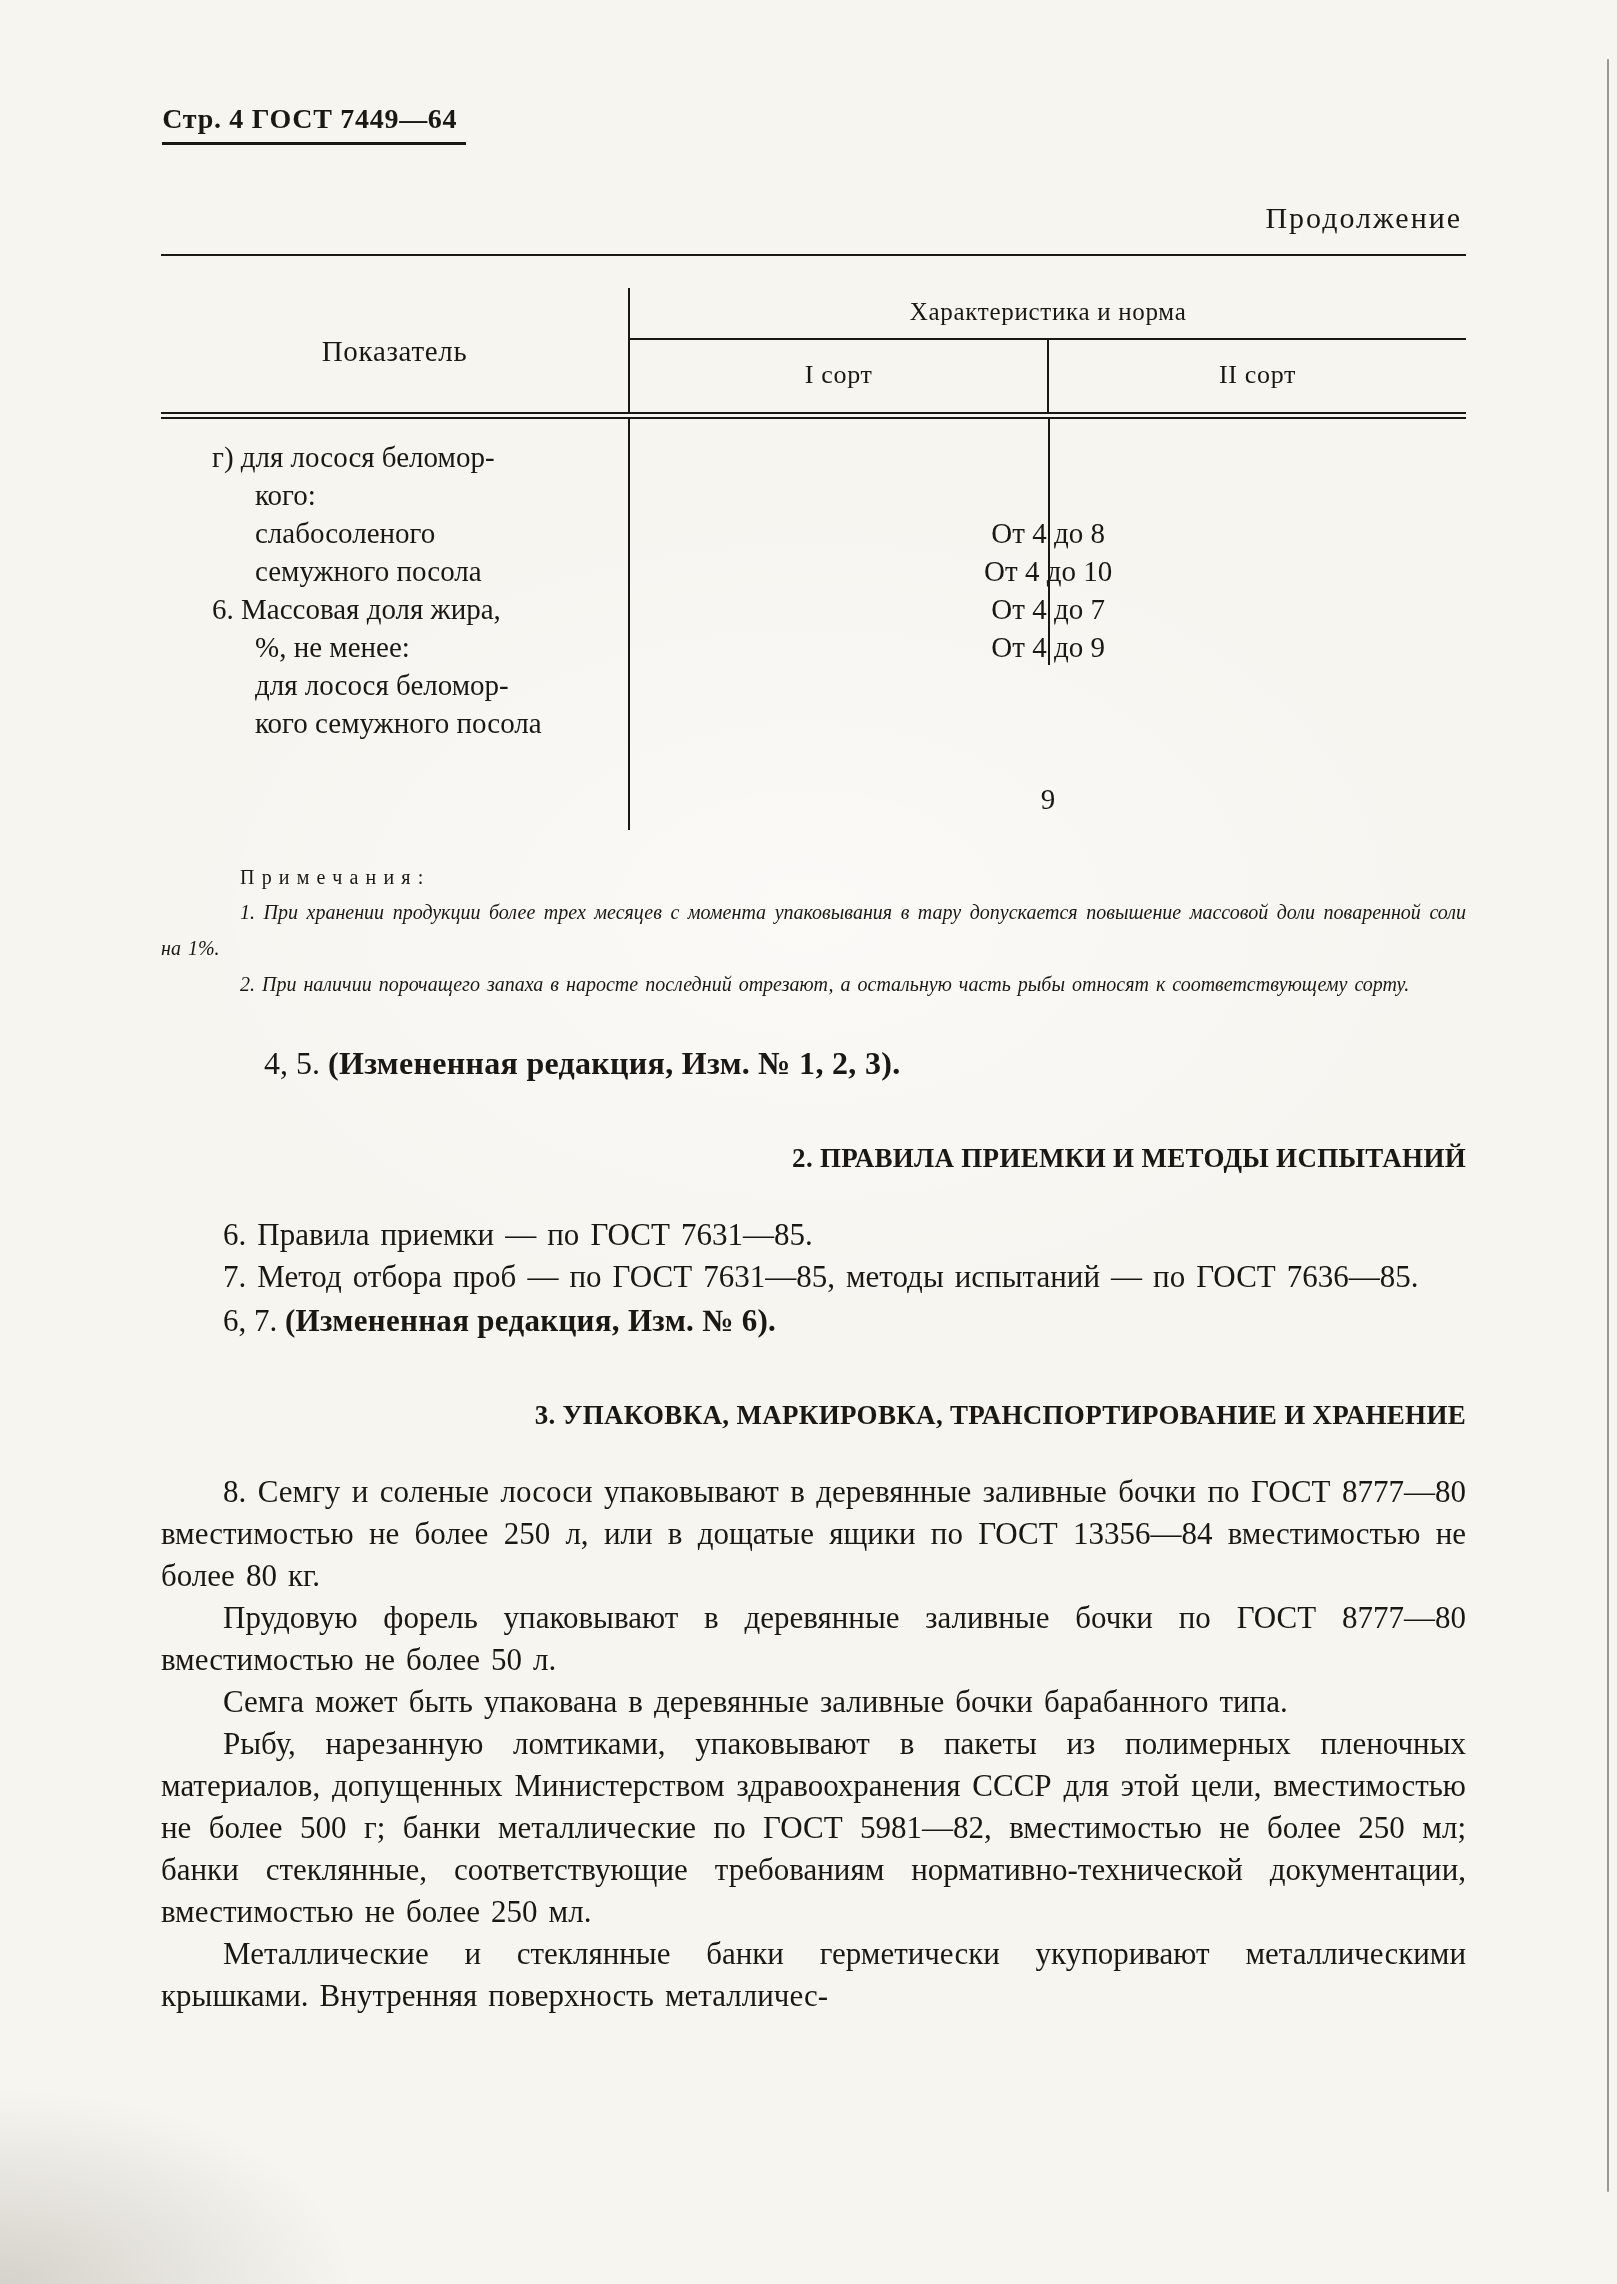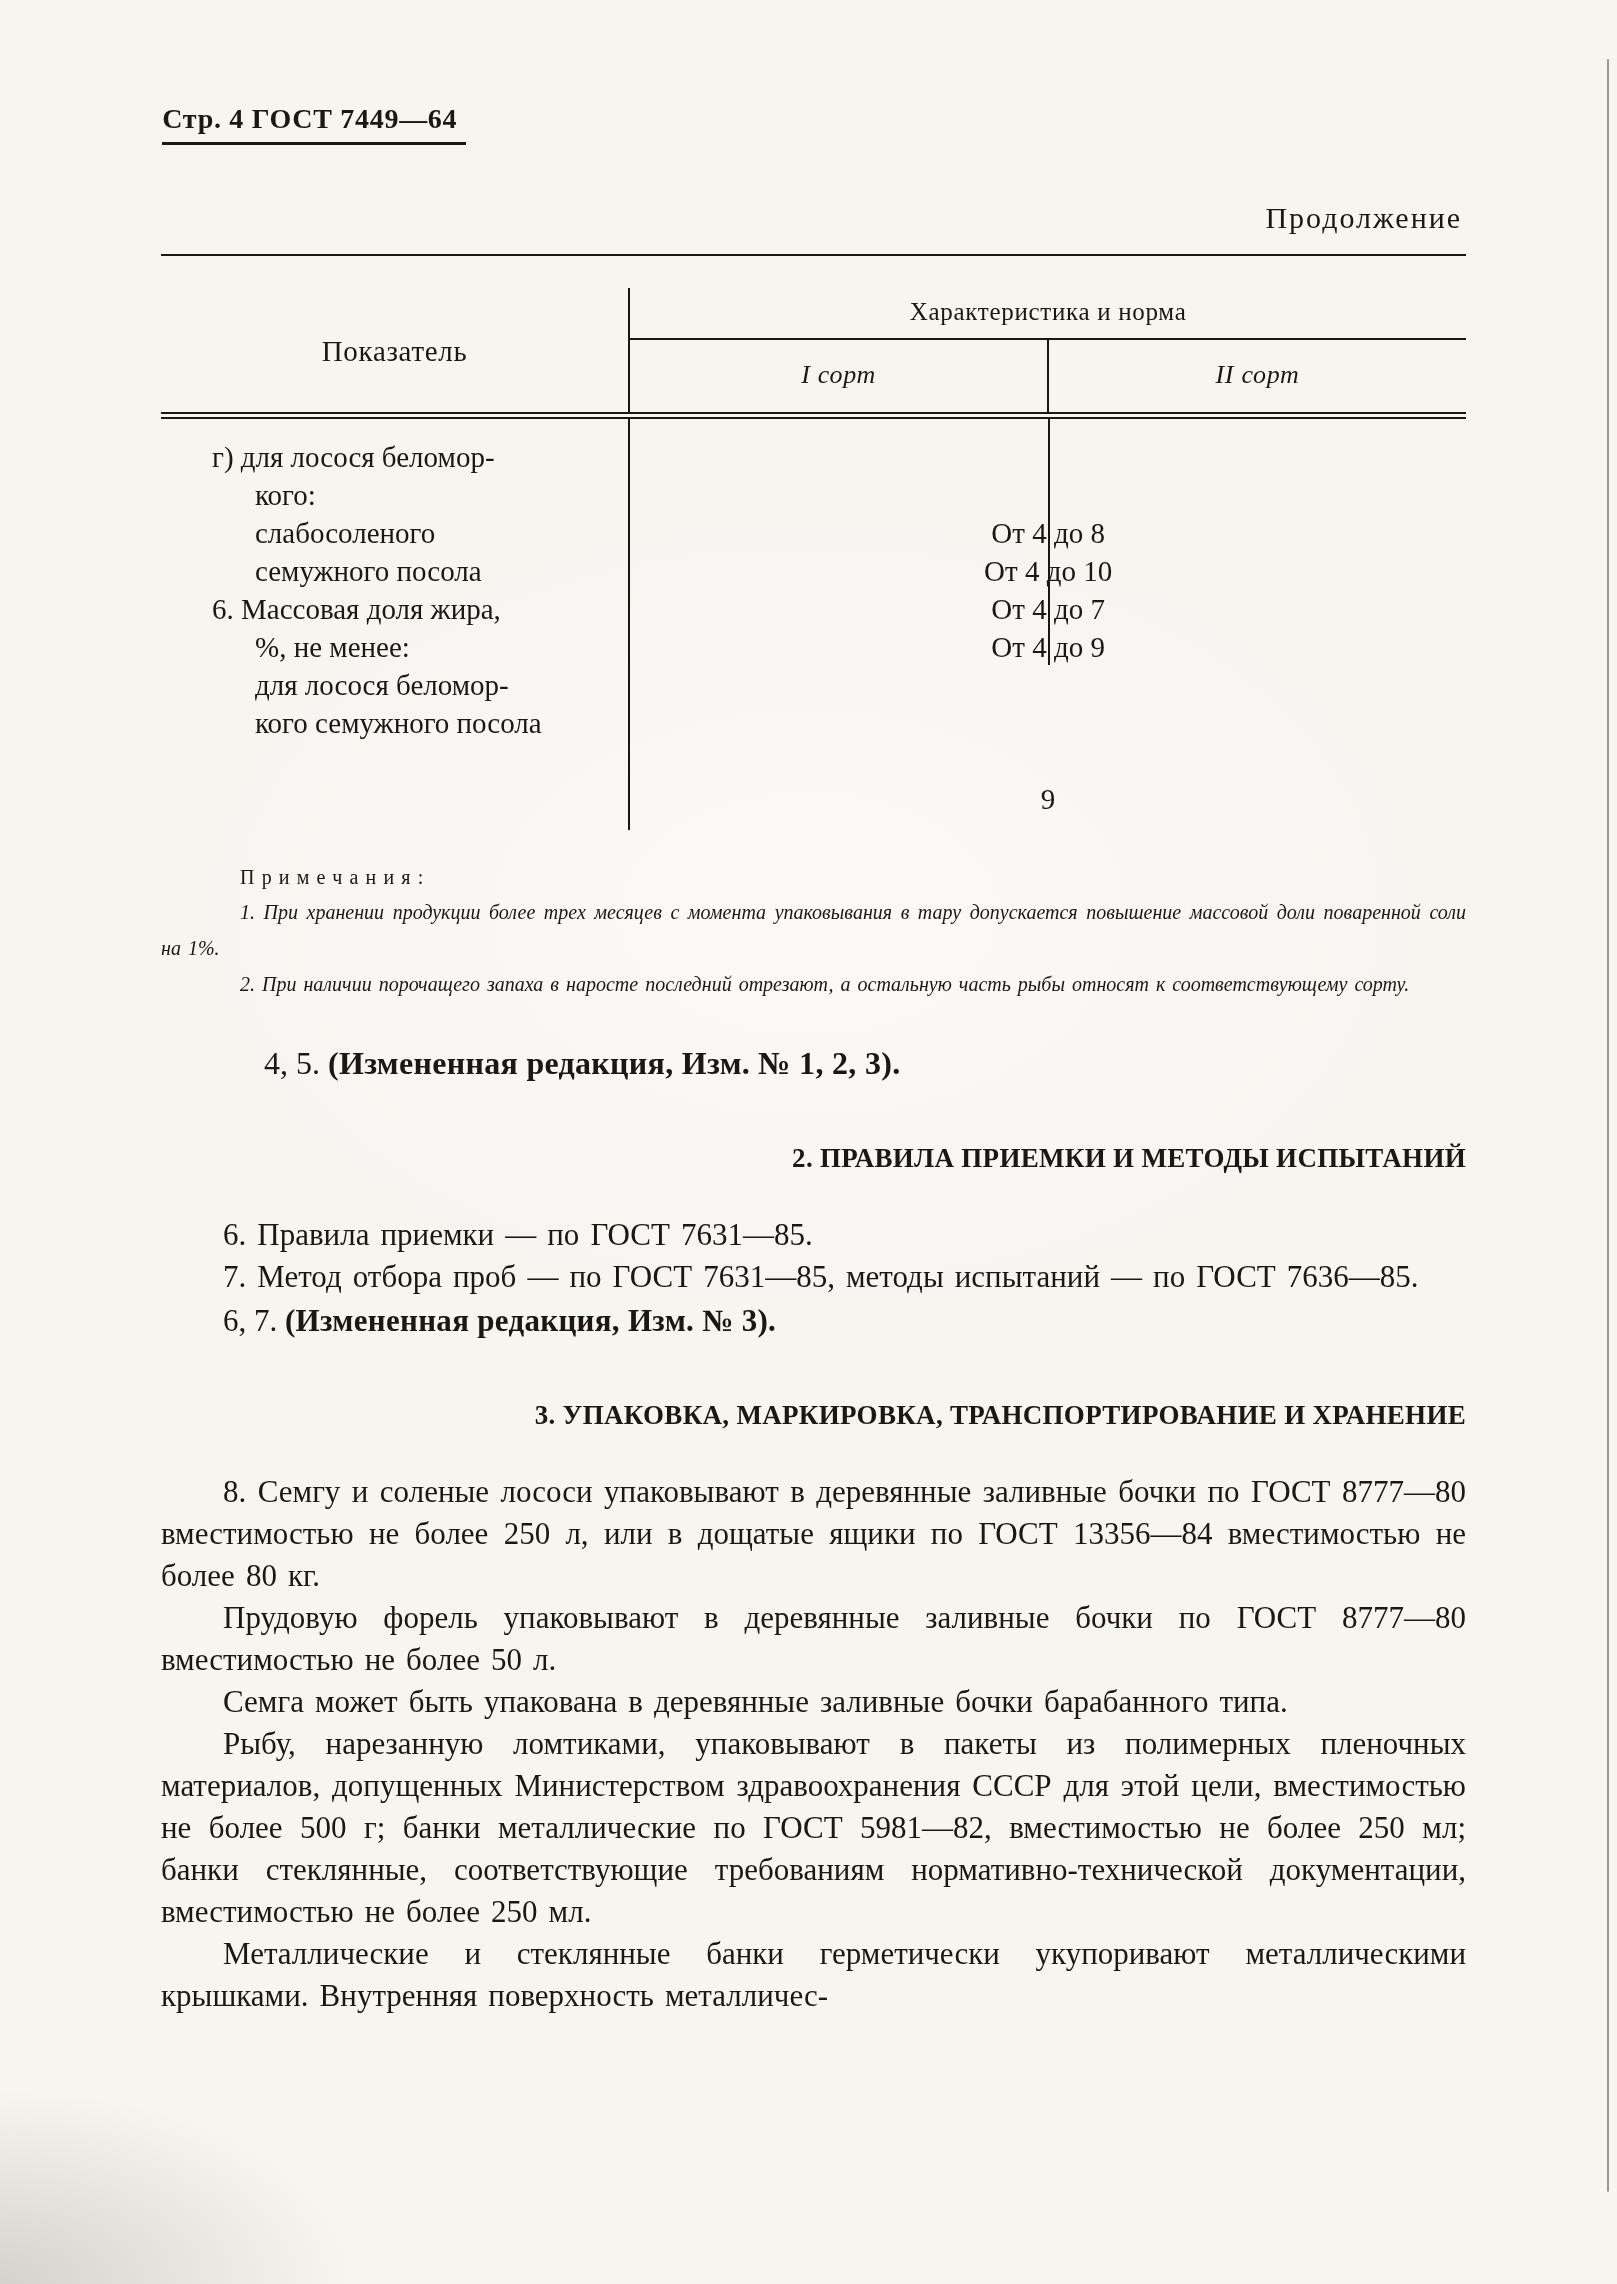--- a/index.html
+++ b/index.html
@@ -51,21 +51,21 @@
     width: 35.8%; box-sizing: border-box;
     display: flex; align-items: center; justify-content: center;
     font-size: 29px; letter-spacing: 0.7px; margin-top: 35px;
   }
   .th-right { width: 64.2%; box-sizing: border-box; border-left: 2px solid #1b1712; margin-top: 32px; }
   .th-char {
     text-align: center; font-size: 25px; letter-spacing: 0.7px;
     padding: 10.4px 0 11.7px;
     border-bottom: 2px solid #1b1712;
   }
-  .th-sorts { display: flex; font-style: italic; }
+  .th-sorts { display: flex; }
   .th-sort { flex: 1; text-align: center; font-size: 26px; letter-spacing: 0.7px; padding: 19.5px 0 22px; }
   .th-sort + .th-sort { border-left: 2px solid #1b1712; }
 
   .tbl-body { display: flex; }
   .tb-left {
     width: 35.8%; box-sizing: border-box;
     padding: 19.5px 10.4px 11.7px 51px;
     font-size: 29px;
   }
   .tb-line { line-height: 38px; min-height: 38px; white-space: nowrap; }
@@ -185,21 +185,21 @@
     <span class="am-bold">(Измененная редакция, Изм. № 1, 2, 3).</span>
   </p>
 
   <div class="section-heading">2. ПРАВИЛА ПРИЕМКИ И МЕТОДЫ ИСПЫТАНИЙ</div>
 
   <p class="para first">6. Правила приемки — по ГОСТ 7631—85.</p>
   <p class="para">7. Метод отбора проб — по ГОСТ 7631—85, методы испытаний — по ГОСТ 7636—85.</p>
 
   <p class="amendment tight">
     <span>6, 7.</span>
-    <span class="am-bold">(Измененная редакция, Изм. № 3).</span>
+    <span class="am-bold">(Измененная редакция, Изм. № 6).</span>
   </p>
 
   <div class="section-heading">3. УПАКОВКА, МАРКИРОВКА, ТРАНСПОРТИРОВАНИЕ И ХРАНЕНИЕ</div>
 
   <p class="para first">8. Семгу и соленые лососи упаковывают в деревянные заливные бочки по ГОСТ 8777—80 вместимостью не более 250 л, или в дощатые ящики по ГОСТ 13356—84 вместимостью не более 80 кг.</p>
   <p class="para">Прудовую форель упаковывают в деревянные заливные бочки по ГОСТ 8777—80 вместимостью не более 50 л.</p>
   <p class="para">Семга может быть упакована в деревянные заливные бочки барабанного типа.</p>
   <p class="para">Рыбу, нарезанную ломтиками, упаковывают в пакеты из полимерных пленочных материалов, допущенных Министерством здравоохранения СССР для этой цели, вместимостью не более 500 г; банки металлические по ГОСТ 5981—82, вместимостью не более 250 мл; банки стеклянные, соответствующие требованиям нормативно-технической документации, вместимостью не более 250 мл.</p>
   <p class="para">Металлические и стеклянные банки герметически укупоривают металлическими крышками. Внутренняя поверхность металличес-</p>
 

